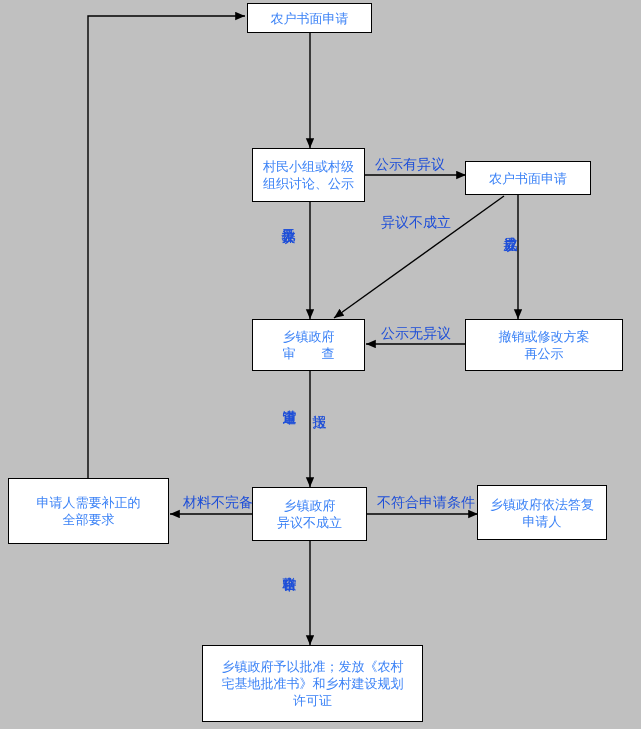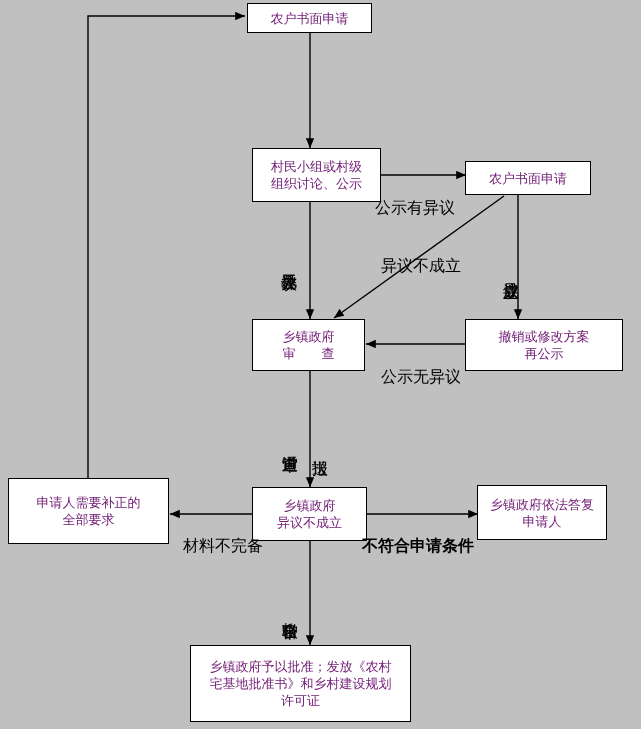--- a/index.html
+++ b/index.html
@@ -29,32 +29,31 @@
     background: #ffffff;
     border: 1px solid #000000;
     box-sizing: border-box;
     display: flex;
     flex-direction: column;
     align-items: center;
     justify-content: center;
     text-align: center;
     font-size: 13px;
     line-height: 17px;
-    color: #701a75;
+    color: #3b82f6;
     padding: 2px 3px;
   }
   .node div { white-space: nowrap; }
   .lbl {
     position: absolute;
-    font-size: 16px;
+    font-size: 14px;
     line-height: 14px;
-    color: #000000;
+    color: #1d4ed8;
     white-space: nowrap;
     background: transparent;
-    margin-top: 44px;
   }
   .lbl.vert {
     writing-mode: vertical-rl;
     text-orientation: upright;
     letter-spacing: 0px;
     white-space: nowrap;
   }
 </style>
 </head>
 <body>
@@ -90,21 +89,21 @@
       <path d="M310,541 L310,645" marker-end="url(#arrow)"></path>
 
       <path d="M88,478 L88,16 L245,16" marker-end="url(#arrow)"></path>
     </g>
   </svg>
 
   <div class="node" style="left:247px; top:3px; width:125px; height:30px;">
     <div>农户书面申请</div>
   </div>
 
-  <div class="node" style="left:252px; top:148px; width:129px; height:54px;">
+  <div class="node" style="left:252px; top:148px; width:113px; height:54px;">
     <div>村民小组或村级</div>
     <div>组织讨论、公示</div>
   </div>
 
   <div class="node" style="left:465px; top:161px; width:126px; height:34px;">
     <div>农户书面申请</div>
   </div>
 
   <div class="node" style="left:252px; top:319px; width:113px; height:52px;">
     <div>乡镇政府</div>
@@ -124,21 +123,21 @@
   <div class="node" style="left:252px; top:487px; width:115px; height:54px;">
     <div>乡镇政府</div>
     <div>异议不成立</div>
   </div>
 
   <div class="node" style="left:477px; top:485px; width:130px; height:55px;">
     <div>乡镇政府依法答复</div>
     <div>申请人</div>
   </div>
 
-  <div class="node" style="left:190px; top:645px; width:221px; height:77px;">
+  <div class="node" style="left:202px; top:645px; width:221px; height:77px;">
     <div>乡镇政府予以批准；发放《农村</div>
     <div>宅基地批准书》和乡村建设规划</div>
     <div>许可证</div>
   </div>
 
   <div class="lbl" style="left:375px; top:157px;">公示有异议</div>
 
   <div class="lbl vert" style="left:282px; top:218px;">公示无异议</div>
 
   <div class="lbl" style="left:381px; top:216px;font-family:Liberation Mono, monospace;">异议不成立</div>
@@ -146,17 +145,17 @@
   <div class="lbl vert" style="left:504px; top:226px;">异议成立</div>
 
   <div class="lbl" style="left:381px; top:326px;text-align:center;">公示无异议</div>
 
   <div class="lbl vert" style="left:283px; top:399px;">审查通过</div>
 
   <div class="lbl vert" style="left:313px; top:404px;">报送</div>
 
   <div class="lbl" style="left:183px; top:495px;">材料不完备</div>
 
-  <div class="lbl" style="left:362px; top:495px;font-weight:bold;">不符合申请条件</div>
+  <div class="lbl" style="left:377px; top:495px;">不符合申请条件</div>
 
   <div class="lbl vert" style="left:283px; top:566px;">联审合格</div>
 
 </div>
 
 </body></html>

